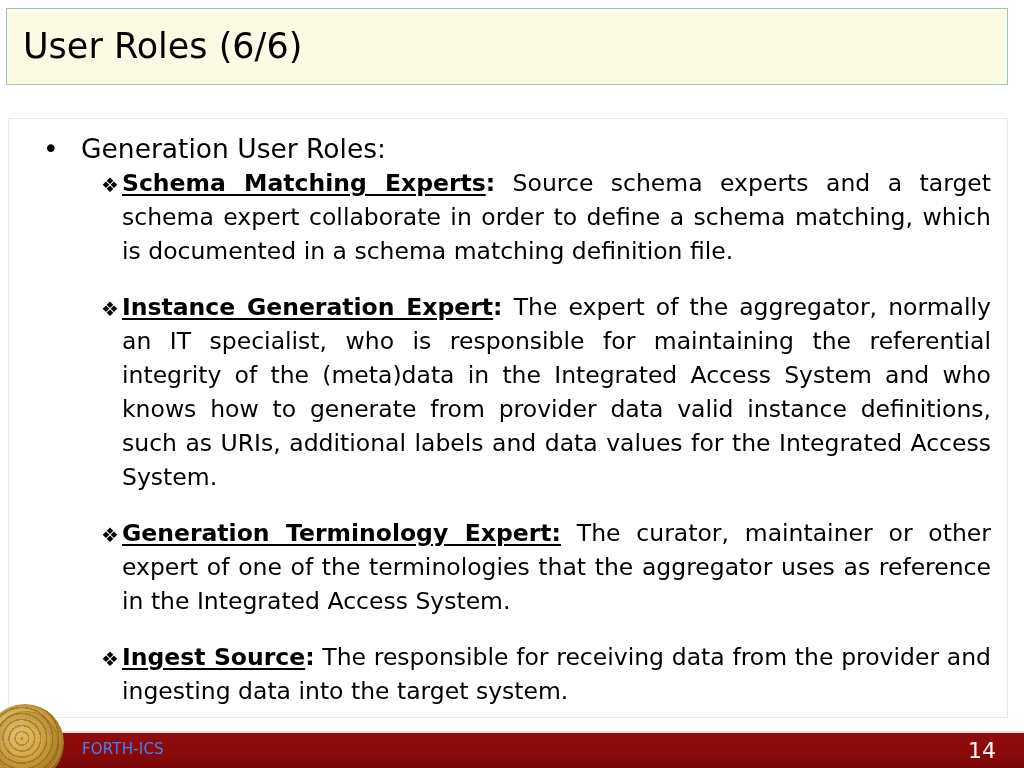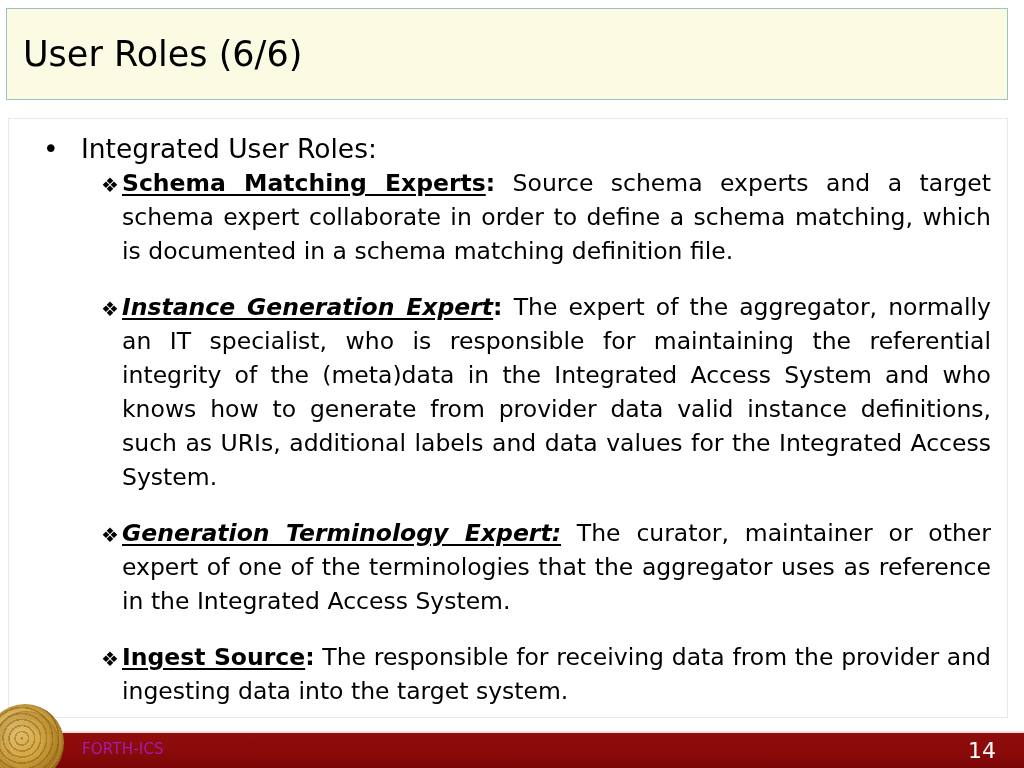--- a/index.html
+++ b/index.html
@@ -22,21 +22,21 @@
     height: 768px;
     background: #ffffff;
   }
 
   
   .title-box {
     position: absolute;
     left: 6px;
     top: 8px;
     width: 1002px;
-    height: 92px;
+    height: 77px;
     background: #fbfbe3;
     border: 1.5px solid #9bc4c0;
     box-sizing: border-box;
     display: flex;
     align-items: center;
   }
   .title-text {
     font-family: "DejaVu Sans", "Liberation Sans", sans-serif;
     font-size: 35px;
     font-weight: 400;
@@ -98,21 +98,20 @@
     left: 78px;
     top: 1px;
     font-size: 20px;
     line-height: 1.70;
     color: #000;
   }
   .l2 .lead {
     font-weight: 700;
     text-decoration: underline;
     text-underline-offset: 3px;
-    font-style: italic;
   }
   .l2 .lead-nocolon {
     font-weight: 700;
     text-decoration: underline;
     text-underline-offset: 3px;
     margin-top: 17px;
   }
   .l2 .colon-plain {
     font-weight: 700;
   }
@@ -134,21 +133,21 @@
     top: 731px;
     width: 1024px;
     height: 2px;
     background: #f3dede;
   }
   .footer-label {
     position: absolute;
     left: 82px;
     top: 740px;
     font-size: 15px;
-    color: #a21caf;
+    color: #3b82f6;
     font-family: "DejaVu Sans", "Liberation Sans", sans-serif;
     letter-spacing: 0.2px;
     text-align: right;
   }
   .footer-page {
     position: absolute;
     right: 28px;
     top: 738px;
     font-size: 22px;
     color: #ffffff;
@@ -190,21 +189,21 @@
 
   <div class="title-box">
     <div class="title-text">User Roles (6/6)</div>
   </div>
 
   <div class="content-box">
     <div class="content-inner">
 
       <div class="l1">
         <span class="dot">•</span>
-        <span>Integrated User Roles:</span>
+        <span>Generation User Roles:</span>
       </div>
 
       <div class="l2">
         <span class="dia">❖</span>
         <span class="lead-nocolon">Schema Matching Experts</span><span class="colon-plain">:</span><span> Source schema experts and a target schema expert collaborate in order to define a schema matching, which is documented in a schema matching definition file.</span>
       </div>
 
       <div class="gap-md"></div>
 
       <div class="l2">

